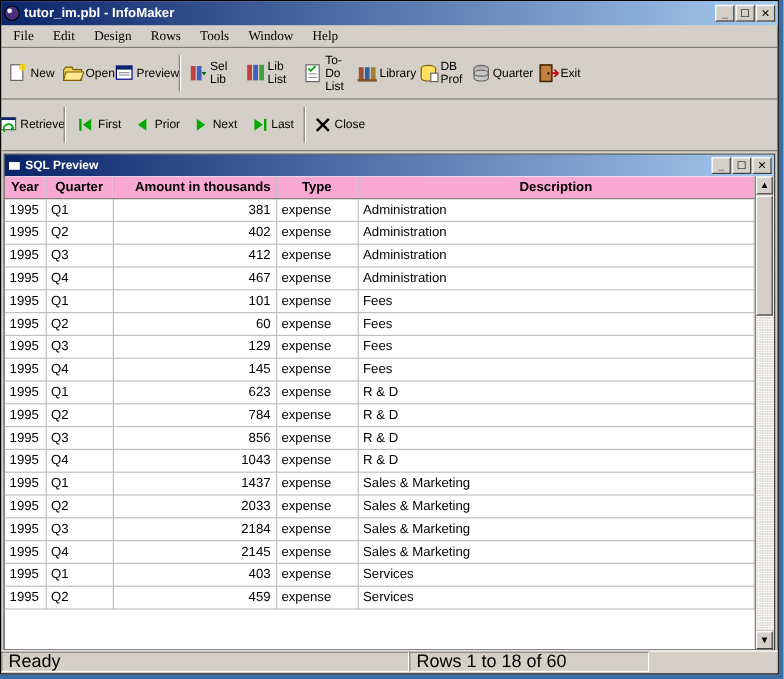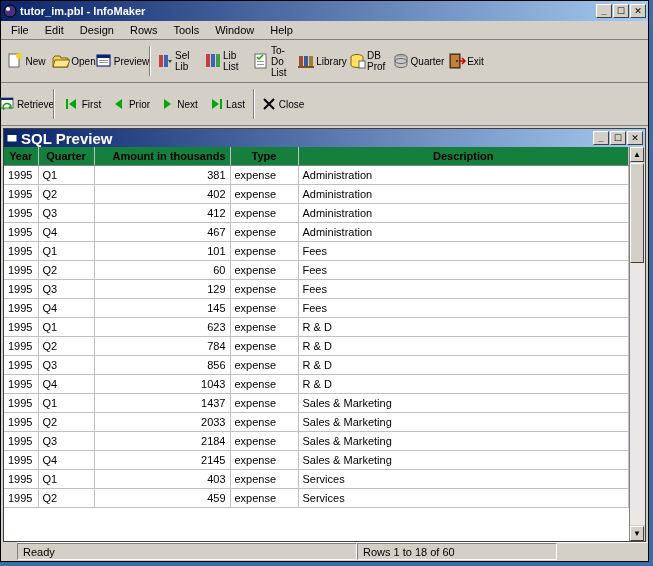--- a/index.html
+++ b/index.html
@@ -48,20 +48,21 @@
     line-height: 12px;
     cursor: default;
     color: #000;
   }
   .menubar {
     height: 19px;
     display: flex;
     align-items: center;
     padding: 0 2px;
     border-bottom: 1px solid #808080;
+    font-family: Liberation Serif, serif;
   }
   .menubar .menu-item {
     padding: 2px 8px;
     cursor: default;
   }
   .toolbar {
     display: flex;
     padding: 3px 2px;
     border-bottom: 1px solid #808080;
     gap: 2px;
@@ -102,34 +103,34 @@
     border: 1px solid #404040;
   }
   .child-titlebar {
     height: 18px;
     background: linear-gradient(to right, #0a246a, #a6caf0);
     color: #fff;
     display: flex;
     align-items: center;
     padding: 0 2px;
   }
-  .child-titlebar .child-title { font-weight: bold; flex: 1; font-size: 15px; margin-left: 3px;}
+  .child-titlebar .child-title { font-weight: bold; flex: 1; font-size: 10px; margin-left: 3px;}
   .grid-wrap {
     position: absolute;
     top: 18px; left: 0; right: 16px; bottom: 0;
     overflow: hidden;
     background: #fff;
   }
   table.data-grid {
     border-collapse: collapse;
     width: 100%;
     font-size: 11px;
   }
   table.data-grid th {
-    background: #15803d;
+    background: #f9a8d4;
     font-weight: bold;
     text-align: center;
     border-right: 1px solid #c0c0c0;
     border-bottom: 1px solid #808080;
     padding: 3px 4px;
     height: 18px;
   }
   table.data-grid td {
     border-right: 1px solid #c0c0c0;
     border-bottom: 1px solid #c0c0c0;
@@ -171,22 +172,21 @@
     border: 1px solid #fff;
     border-right-color:#404040; border-bottom-color:#404040;
   }
   .statusbar {
     position: absolute;
     bottom: 0; left: 0; right: 0;
     height: 19px;
     background: #d4d0c8;
     border-top: 1px solid #fff;
     display: flex;
-    font-size: 11px;
-    margin-left: 16px;
+    font-size: 15px;
   }
   .status-cell {
     border: 1px solid #808080;
     border-top-color: #808080;
     border-left-color: #808080;
     border-right-color: #fff;
     border-bottom-color: #fff;
     padding: 1px 5px;
     height: 17px;
     line-height: 14px;

